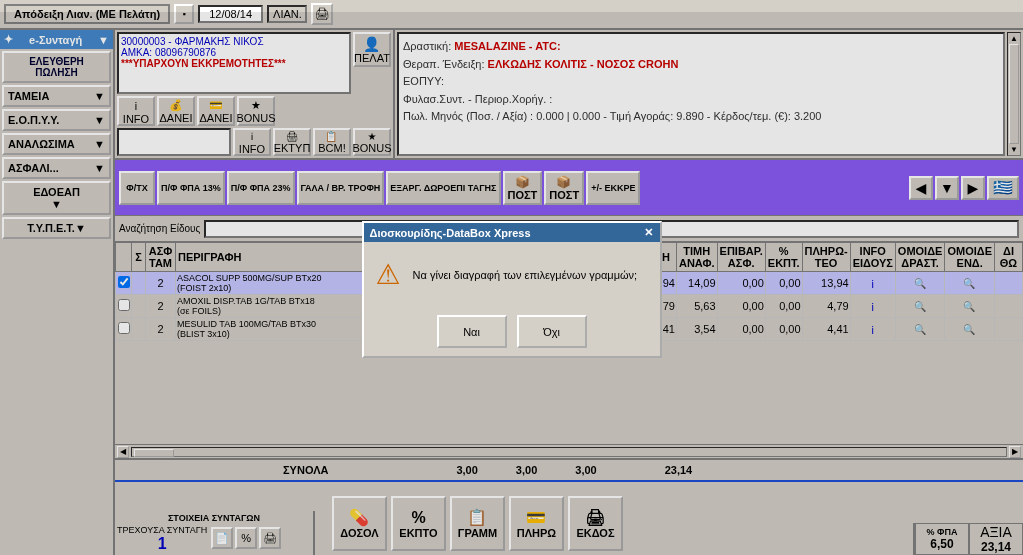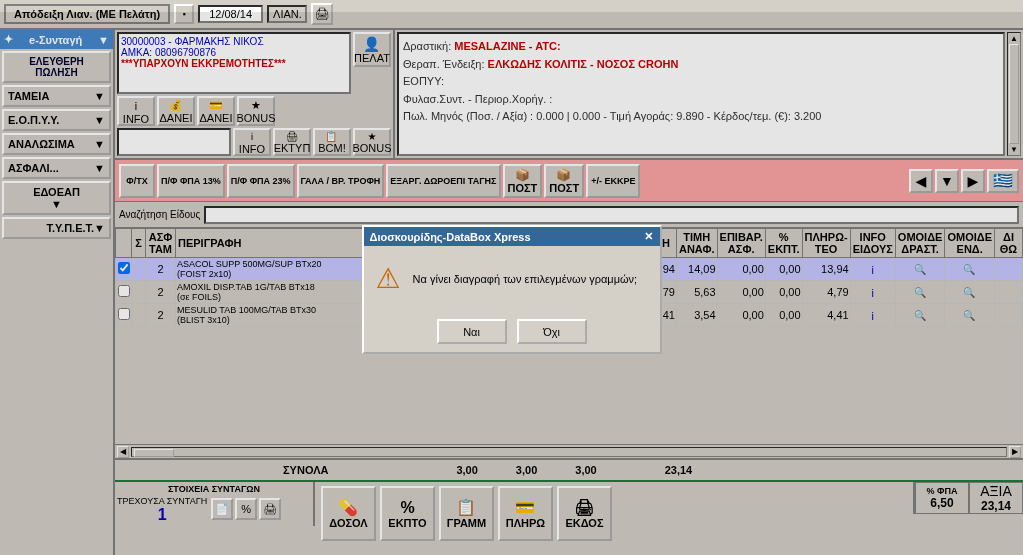--- a/index.html
+++ b/index.html
@@ -7,21 +7,21 @@
 
     
     .dialog-overlay { position: absolute; top: 12px; left: 0; width: 100%; height: 100%; background: rgba(0,0,0,0.1); z-index: 100; display: flex; align-items: center; justify-content: center; }
     .dialog-box { background: #d4d0c8; border: 2px outset #fff; width: 300px; }
     .dialog-title { background: #336699; color: white; padding: 3px 6px; font-size: 11px; font-weight: bold; display: flex; justify-content: space-between; align-items: center; }
     .dialog-close { color: white; cursor: pointer; font-weight: bold; }
     .dialog-body { padding: 16px 12px; display: flex; align-items: center; gap: 12px; }
     .dialog-icon { font-size: 28px; color: #cc6600; }
     .dialog-message { font-size: 11px; }
     .dialog-buttons { display: flex; justify-content: center; gap: 10px; padding: 8px; }
-    .dialog-btn { width: 70px; height: 25px; border: 2px outset #fff; background: #d4d0c8; cursor: pointer; font-size: 11px; }
+    .dialog-btn { width: 70px; height: 33px; border: 2px outset #fff; background: #d4d0c8; cursor: pointer; font-size: 11px; }
   </style>
 </head>
 <body>
 
 <div style="display:flex; align-items:center; background:#d4d0c8; border-bottom:2px solid #808080; height:30px; padding:2px 4px; gap:4px;">
   <div style="border:2px solid #808080; background:#d4d0c8; padding:2px 8px; font-weight:bold; font-size:11px;">Απόδειξη Λιαν. (ΜΕ Πελάτη)</div>
   <div style="width:20px; height:20px; border:2px outset #fff; background:#d4d0c8; display:flex; align-items:center; justify-content:center; font-size:9px;">▪</div>
   <div style="border:2px inset #808080; background:white; padding:1px 4px; width:65px; text-align:center; font-size:11px;">12/08/14</div>
   <div style="border:2px inset #808080; background:#d4d0c8; padding:1px 4px; width:40px; text-align:center; font-size:11px;">ΛΙΑΝ.</div>
   <div style="width:22px; height:22px; border:2px outset #fff; background:#d4d0c8; display:flex; align-items:center; justify-content:center; cursor:pointer; font-size:12px;">🖨</div>
@@ -57,21 +57,21 @@
     <div style="background:#d4d0c8; border:2px outset #fff; padding:3px 4px; font-size:10px; font-weight:bold; text-align:center; cursor:pointer; margin:1px 2px; display:flex; justify-content:space-between;">
       <span>ΑΣΦΑΛΙ...</span>
         <span>▼</span>
     </div>
 
     <div style="background:#d4d0c8; border:2px outset #fff; padding:3px 4px; font-size:10px; font-weight:bold; text-align:center; cursor:pointer; margin:1px 2px; display:flex; justify-content:space-between;flex-direction:column;">
       <span>ΕΔΟΕΑΠ</span>
         <span>▼</span>
     </div>
 
-    <div style="background:#d4d0c8; border:2px outset #fff; padding:3px 4px; font-size:10px; font-weight:bold; text-align:center; cursor:pointer; margin:1px 2px; display:flex; justify-content:flex-end;">
+    <div style="background:#d4d0c8; border:2px outset #fff; padding:3px 4px; font-size:10px; font-weight:bold; text-align:center; cursor:pointer; margin:1px 2px; display:flex; justify-content:center;">
       <span>Τ.Υ.Π.Ε.Τ.</span>
         <span>▼</span>
     </div>
   </div>
 
   <div style="flex:1; display:flex; flex-direction:column; overflow:hidden;">
 
     <div style="display:flex; height:130px; border-bottom:2px solid #808080;">
 
       <div style="width:280px; background:#d4d0c8; border-right:2px solid #808080; padding:2px; display:flex; flex-direction:column;">
@@ -152,21 +152,21 @@
           </div>
         </div>
         <div style="width:14px; background:#d4d0c8; border:1px inset #808080; display:flex; flex-direction:column; justify-content:space-between; align-items:center; padding:1px;">
           <div style="font-size:8px; cursor:pointer;">▲</div>
           <div style="flex:1; background:#d4d0c8; border:1px outset #fff; width:10px; margin:1px 0;"></div>
           <div style="font-size:8px; cursor:pointer;">▼</div>
         </div>
       </div>
     </div>
 
-    <div style="display:flex; align-items:center; background:#fca5a5; border-bottom:1px solid #808080; padding:2px 4px; gap:2px; height:42px;">
+    <div style="display:flex; align-items:center; background:#8b5cf6; border-bottom:1px solid #808080; padding:2px 4px; gap:2px; height:56px;">
       <div style="height:34px; min-width:36px; border:2px outset #fff; background:#d4d0c8; cursor:pointer; display:flex; align-items:center; justify-content:center; font-size:9px; padding:0 3px; font-weight:bold;">Φ/ΤΧ</div>
       <div style="height:34px; min-width:46px; border:2px outset #fff; background:#d4d0c8; cursor:pointer; display:flex; align-items:center; justify-content:center; font-size:9px; padding:0 2px; font-weight:bold; text-align:center;">Π/Φ ΦΠΑ 13%</div>
       <div style="height:34px; min-width:46px; border:2px outset #fff; background:#d4d0c8; cursor:pointer; display:flex; align-items:center; justify-content:center; font-size:9px; padding:0 2px; font-weight:bold; text-align:center;">Π/Φ ΦΠΑ 23%</div>
       <div style="height:34px; min-width:46px; border:2px outset #fff; background:#d4d0c8; cursor:pointer; display:flex; align-items:center; justify-content:center; font-size:9px; padding:0 2px; font-weight:bold; text-align:center;">ΓΑΛΑ / ΒΡ. ΤΡΟΦΗ</div>
       <div style="height:34px; min-width:54px; border:2px outset #fff; background:#d4d0c8; cursor:pointer; display:flex; align-items:center; justify-content:center; font-size:9px; padding:0 2px; font-weight:bold; text-align:center;">ΕΞΑΡΓ. ΔΩΡΟΕΠΙ ΤΑΓΗΣ</div>
       <div style="height:34px; min-width:36px; border:2px outset #fff; background:#d4d0c8; cursor:pointer; display:flex; flex-direction:column; align-items:center; justify-content:center; font-size:9px; padding:0 3px; font-weight:bold;">
         <div style="font-size:12px;">📦</div>
         <div>ΠΟΣΤ</div>
       </div>
       <div style="height:34px; min-width:36px; border:2px outset #fff; background:#d4d0c8; cursor:pointer; display:flex; flex-direction:column; align-items:center; justify-content:center; font-size:9px; padding:0 3px; font-weight:bold;">
@@ -303,21 +303,21 @@
 
       <div style="background:#d4d0c8; border-top:2px solid #808080; display:flex; align-items:center; padding:2px 8px; height:22px; font-size:10px; font-weight:bold; gap:8px;">
         <span style="margin-left:160px;">ΣΥΝΟΛΑ</span>
         <span style="margin-left:120px;">3,00</span>
         <span style="margin-left:30px;">3,00</span>
         <span style="margin-left:30px;">3,00</span>
         <span style="margin-left:60px;">23,14</span>
       </div>
     </div>
 
-    <div style="height:75px; background:#d4d0c8; border-top:2px solid #15803d; display:flex; align-items:flex-start;">
+    <div style="height:75px; background:#d4d0c8; border-top:2px solid #1d4ed8; display:flex; align-items:flex-end;gap:11px;">
 
       <div style="width:200px; border-right:2px solid #808080; padding:2px;">
         <div style="font-size:9px; text-align:center; font-weight:bold; background:#d4d0c8;">ΣΤΟΙΧΕΙΑ ΣΥΝΤΑΓΩΝ</div>
         <div style="display:flex; gap:4px; margin-top:2px; align-items:flex-start;">
           <div>
             <div style="font-size:9px;">ΤΡΕΧΟΥΣΑ ΣΥΝΤΑΓΗ</div>
             <div style="font-size:16px; font-weight:bold; color:#0000cc; text-align:center;">1</div>
           </div>
           <div style="display:flex; flex-direction:column; gap:2px; margin-top:2px;">
             <div style="display:flex; gap:2px;">

